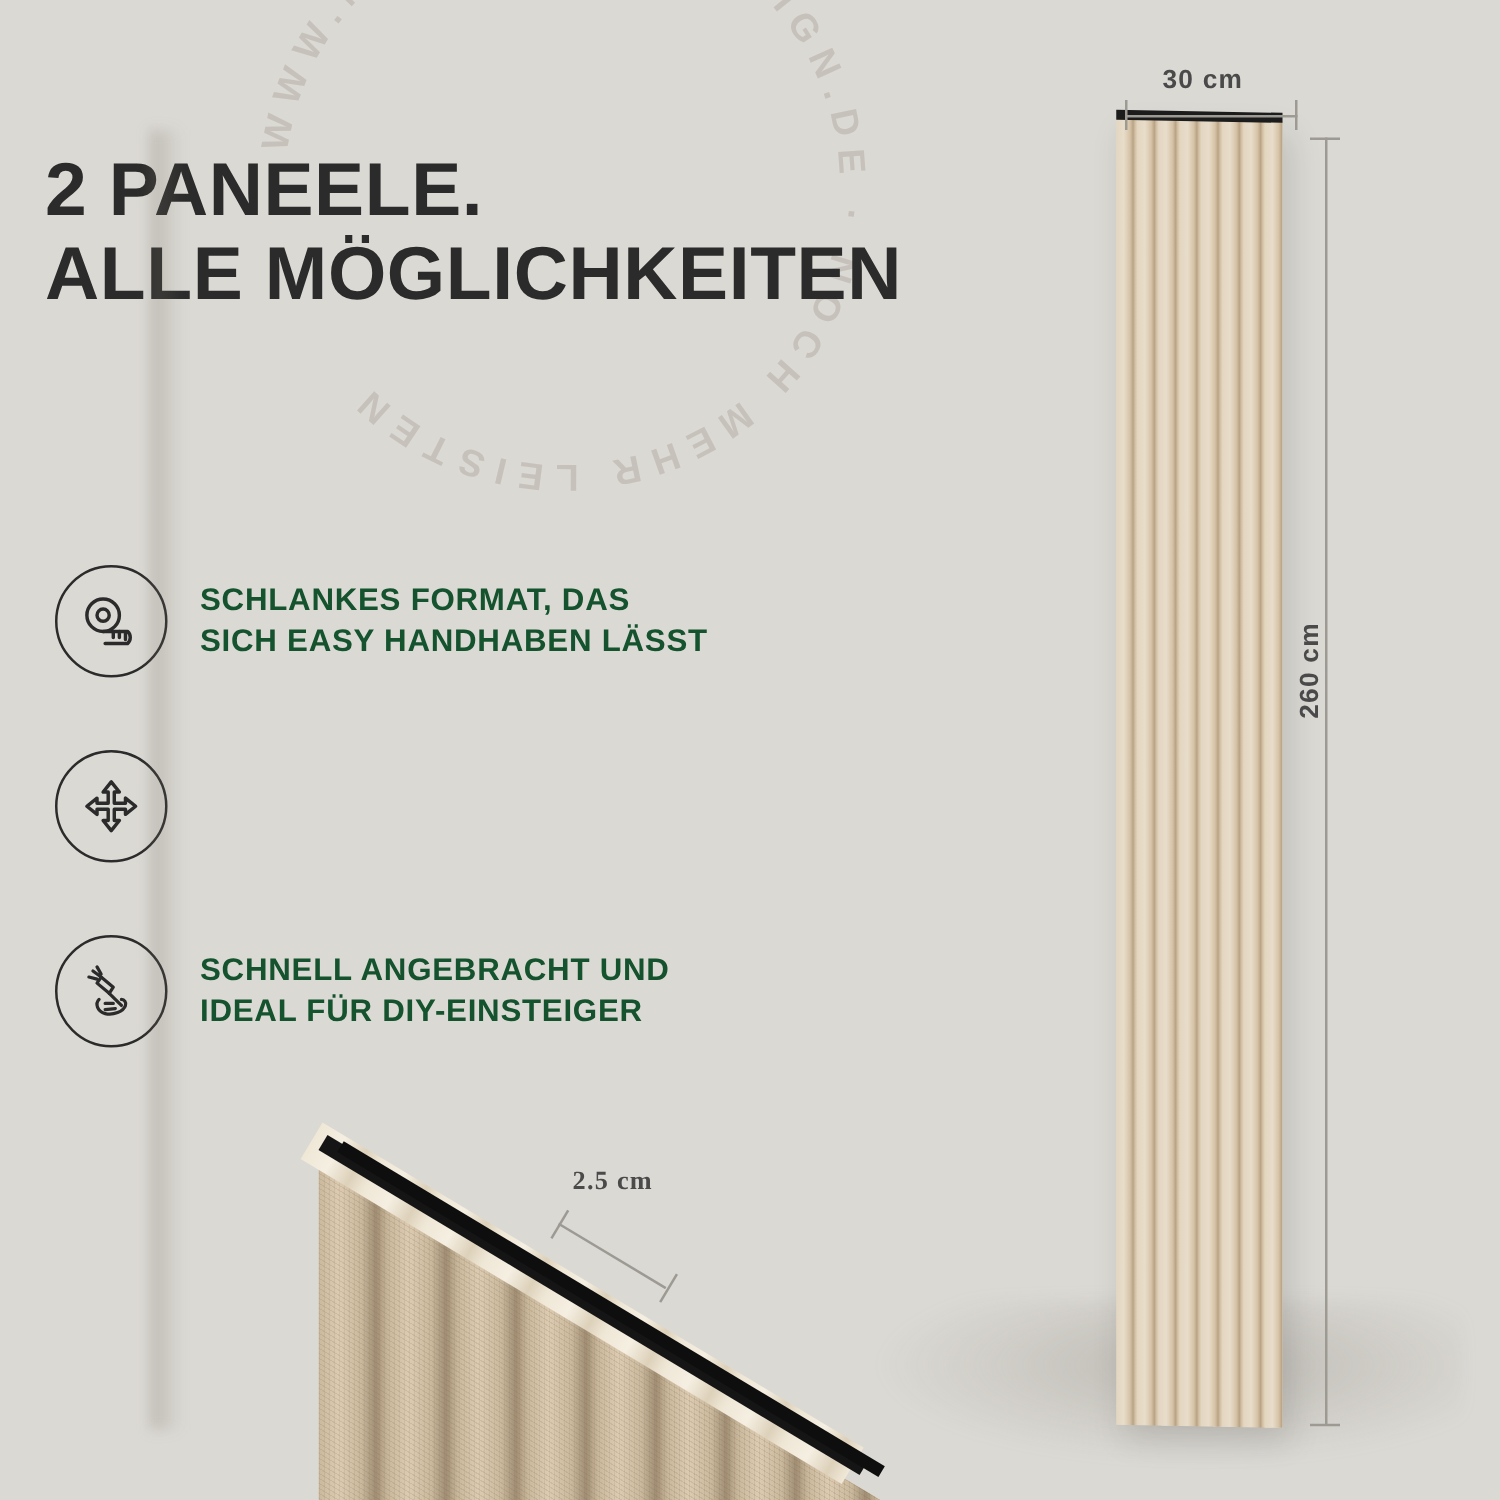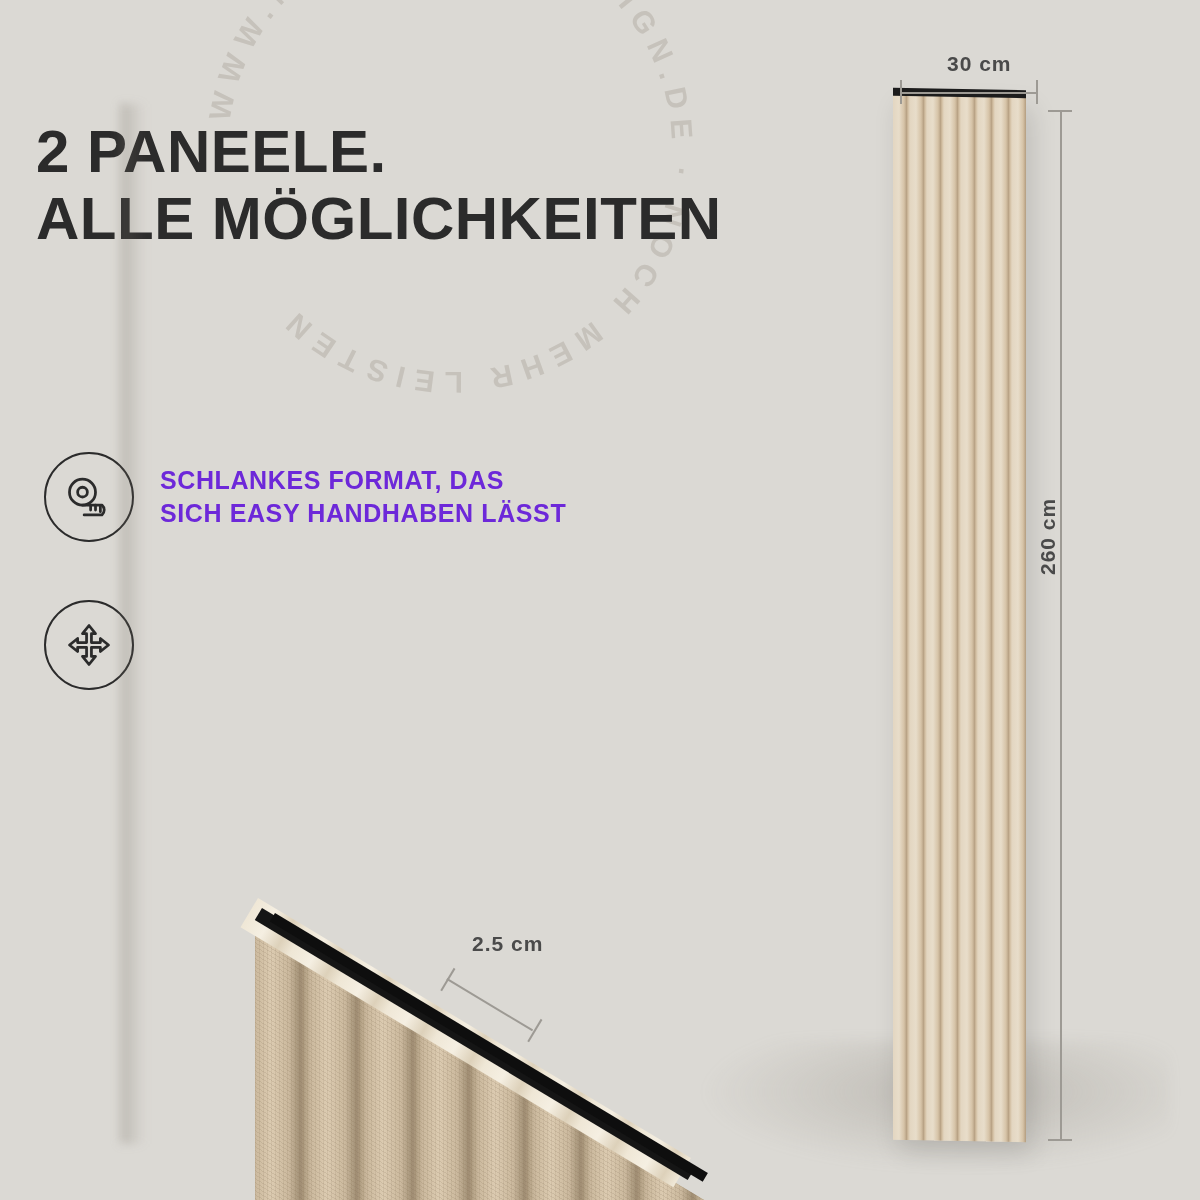--- a/index.html
+++ b/index.html
@@ -84,21 +84,21 @@
     align-items: center;
     justify-content: center;
     margin-right: 26px;
   }
   .feature-icon svg {
     width: 52px;
     height: 52px;
     display: block;
   }
   .feature-text {
-    color: #6d28d9;
+    color: #14532d;
     font-weight: 800;
     font-size: 25px;
     line-height: 1.32;
     letter-spacing: 0.6px;
     text-transform: uppercase;
     white-space: pre-line;
   }
 
   
   .panel-tall-wrap {
@@ -186,21 +186,21 @@
   }
   .dim-cap {
     position: absolute;
     background: #9d9a94;
   }
 
   
   .dim-30-line { left: 900px; top: 92px; width: 138px; height: 1.6px; }
   .dim-30-cap-l { left: 900px; top: 80px; width: 1.6px; height: 24px; }
   .dim-30-cap-r { left: 1036px; top: 80px; width: 1.6px; height: 24px; }
-  .dim-30-label { left: 930px; top: 52px; margin-left: 17px; }
+  .dim-30-label { left: 930px; top: 52px; }
 
   
   .dim-260-line { left: 1060px; top: 110px; width: 1.6px; height: 1030px; }
   .dim-260-cap-t { left: 1048px; top: 110px; width: 24px; height: 1.6px; }
   .dim-260-cap-b { left: 1048px; top: 1139px; width: 24px; height: 1.6px; }
   .dim-260-label {
     left: 1036px;
     top: 575px;
     transform: rotate(-90deg);
     transform-origin: left top;
@@ -213,21 +213,21 @@
     transform: rotate(31deg); transform-origin: left center;
   }
   .dim-25-cap-l {
     left: 447px; top: 966px; width: 1.6px; height: 26px;
     transform: rotate(31deg); transform-origin: left center;
   }
   .dim-25-cap-r {
     left: 534px; top: 1017px; width: 1.6px; height: 26px;
     transform: rotate(31deg); transform-origin: left center;
   }
-  .dim-25-label { left: 472px; top: 932px; }
+  .dim-25-label { left: 458px; top: 932px; font-family: Liberation Serif, serif; }
 
   
   .panel-thick {
     position: absolute;
     left: 255px;
     top: 900px;
     width: 500px;
     height: 320px;
   }
   .thick-face {
@@ -351,20 +351,33 @@
     </div>
 
     <div class="feature">
       <div class="feature-icon">
         <svg viewBox="0 0 64 64" fill="none" stroke="#2b2b2b" stroke-width="3.4" stroke-linecap="round" stroke-linejoin="round">
           <path d="M32 8 L24 18 L29 18 L29 29 L18 29 L18 24 L8 32 L18 40 L18 35 L29 35 L29 46 L24 46 L32 56 L40 46 L35 46 L35 35 L46 35 L46 40 L56 32 L46 24 L46 29 L35 29 L35 18 L40 18 Z"></path>
         </svg>
       </div>
     </div>
 
+    <div class="feature">
+      <div class="feature-icon">
+        <svg viewBox="0 0 64 64" fill="none" stroke="#2b2b2b" stroke-width="3.2" stroke-linecap="round" stroke-linejoin="round">
+          <path d="M14 12 L22 18 M18 8 L22 15 M10 18 L18 20"></path>
+          <path d="M22 18 L34 28 L30 34 L18 24 Z"></path>
+          <path d="M30 34 L42 46"></path>
+          <path d="M20 40 C16 44 18 52 26 54 C34 56 44 52 46 46 C47 43 45 40 42 40"></path>
+          <path d="M26 44 L34 44 M26 50 L36 49"></path>
+        </svg>
+      </div>
+      <div class="feature-text">SCHNELL ANGEBRACHT UND
+IDEAL FÜR DIY-EINSTEIGER</div>
+    </div>
 
   </div>
 
   <div class="floor-shadow"></div>
 
   <div class="panel-tall-shadow"></div>
   <div class="panel-tall-wrap">
     <div class="panel-tall">
       <div class="panel-tall-slats"></div>
     </div>

